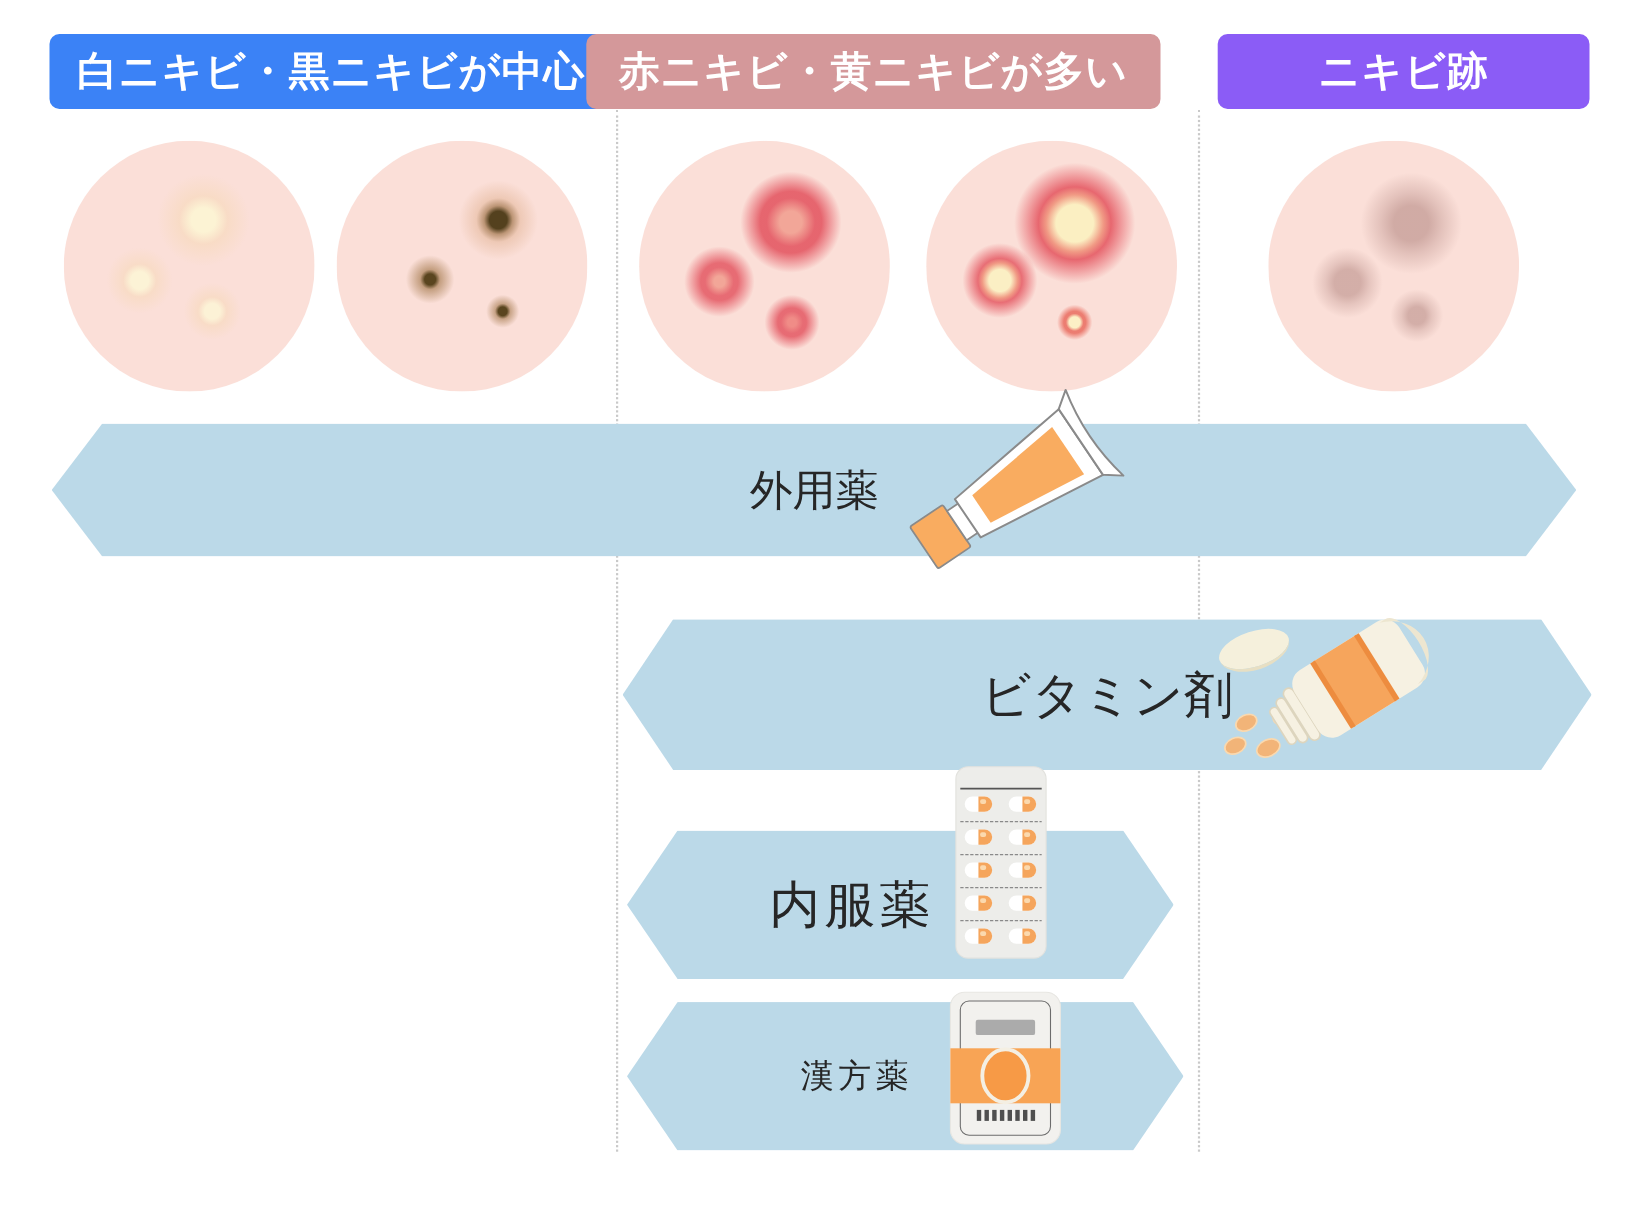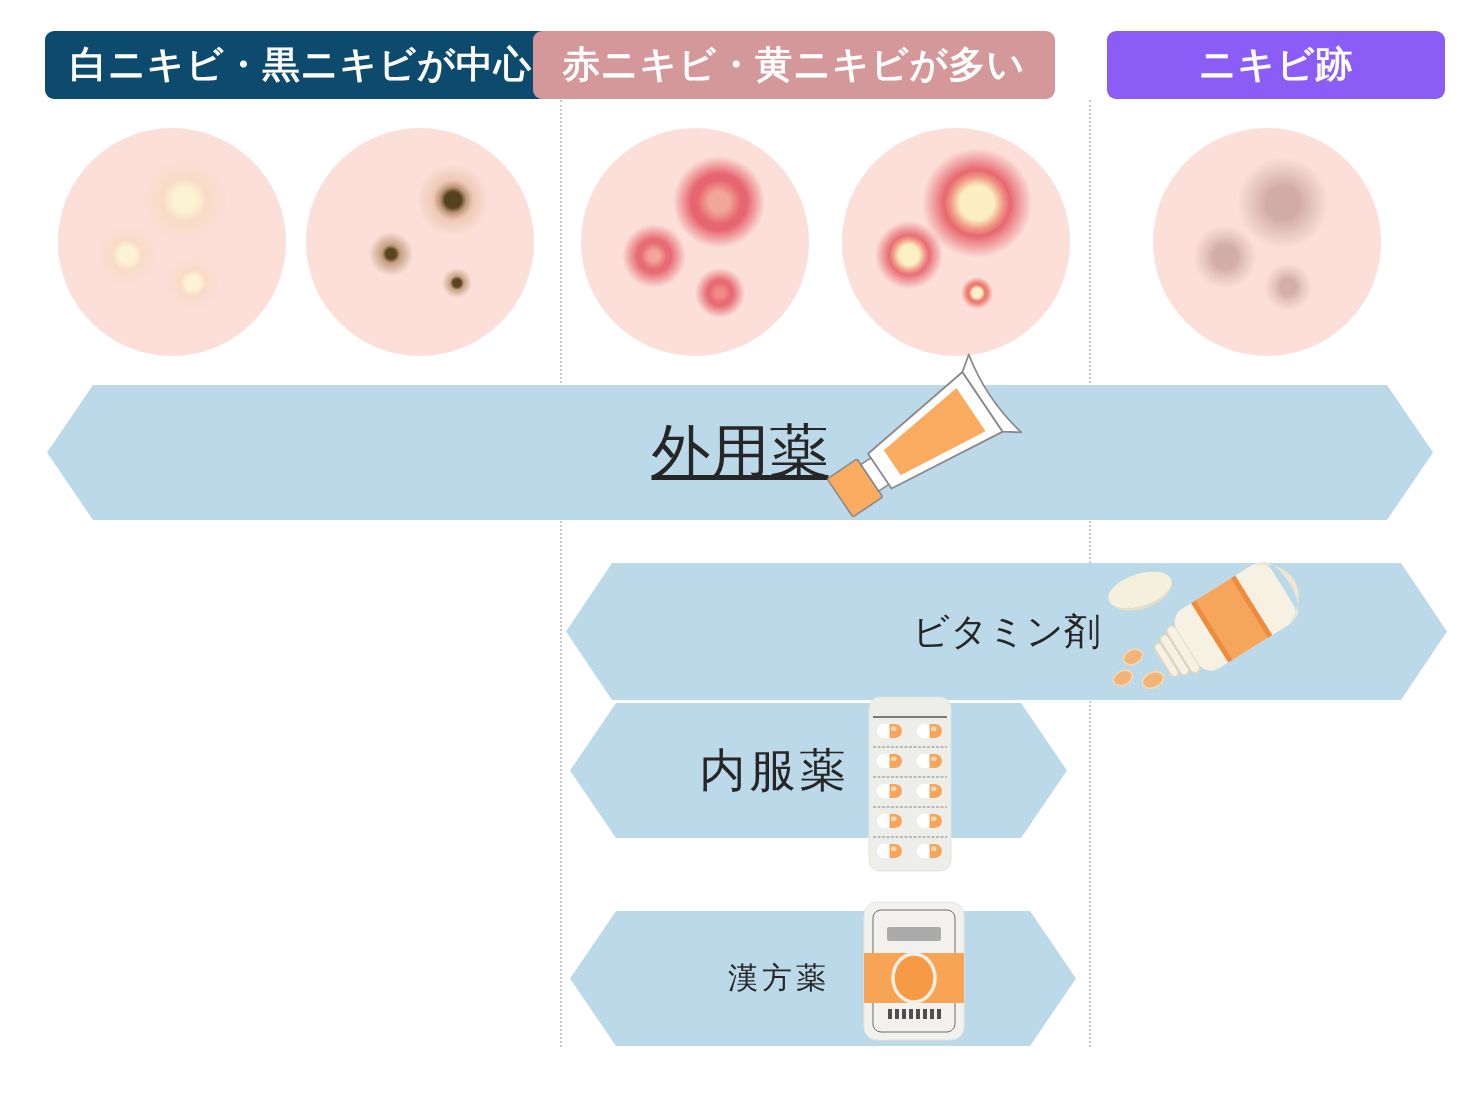--- a/index.html
+++ b/index.html
@@ -11,21 +11,21 @@
     overflow:hidden;
   }
   
   .hdr{
     position:absolute;top:31px;height:68px;
     border-radius:9px;
     display:flex;align-items:center;justify-content:center;
     color:#ffffff;font-size:37px;font-weight:600;letter-spacing:1px;
     white-space:nowrap;
   }
-  #hdr1{left:45px;width:512px;background:#0c4a6e;}
+  #hdr1{left:45px;width:512px;background:#3b82f6;}
   #hdr2{left:533px;width:522px;background:#D4989A;}
   #hdr3{left:1107px;width:338px;background:#8b5cf6;}
 
   
   .divider{
     position:absolute;top:100px;height:947px;width:0;
     border-left:2px dotted #c9c9c9;
   }
   #div1{left:560px;}
   #div2{left:1089px;}
@@ -66,27 +66,27 @@
       radial-gradient(circle at 135px 159px, rgba(198,158,152,0.75) 0px, rgba(198,158,152,0.75) 8px,  rgba(198,158,152,0.4) 14px, rgba(198,158,152,0) 24px);
   }
 
   
   .band{
     position:absolute;background:#BBD9E8;
     display:flex;align-items:center;justify-content:center;
     color:#262626;
   }
   .band .lbl{white-space:nowrap;}
-  #band1{left:47px;  top:385px; width:1386px;height:135px;
-    clip-path:polygon(46px 0,calc(100% - 46px) 0,100% 50%,calc(100% - 46px) 100%,46px 100%,0 50%);
-    font-size:59px;text-decoration:underline;}
+  #band1{left:47px;  top:385px; width:1386px;height:121px;
+    clip-path:polygon(46px 0,calc(100% - 46px) 0,100% 50%,calc(100% - 46px) 100%,46px 100%,0 50%);
+    font-size:39px;}
   #band2{left:566px; top:563px; width:881px; height:137px;
     clip-path:polygon(46px 0,calc(100% - 46px) 0,100% 50%,calc(100% - 46px) 100%,46px 100%,0 50%);
-    font-size:37px;}
-  #band3{left:570px; top:703px; width:497px; height:135px;
+    font-size:45px;}
+  #band3{left:570px; top:755px; width:497px; height:135px;
     clip-path:polygon(46px 0,calc(100% - 46px) 0,100% 50%,calc(100% - 46px) 100%,46px 100%,0 50%);
     font-size:46px;}
   #band4{left:570px; top:911px; width:506px; height:135px;
     clip-path:polygon(46px 0,calc(100% - 46px) 0,100% 50%,calc(100% - 46px) 100%,46px 100%,0 50%);
     font-size:30px;}
   #band3 .lbl,#band4 .lbl{transform:translateX(-44px);letter-spacing:4px;}
 
   
   .icon-svg{position:absolute;}
   #tube-icon   {left:826px; top:352px;}

